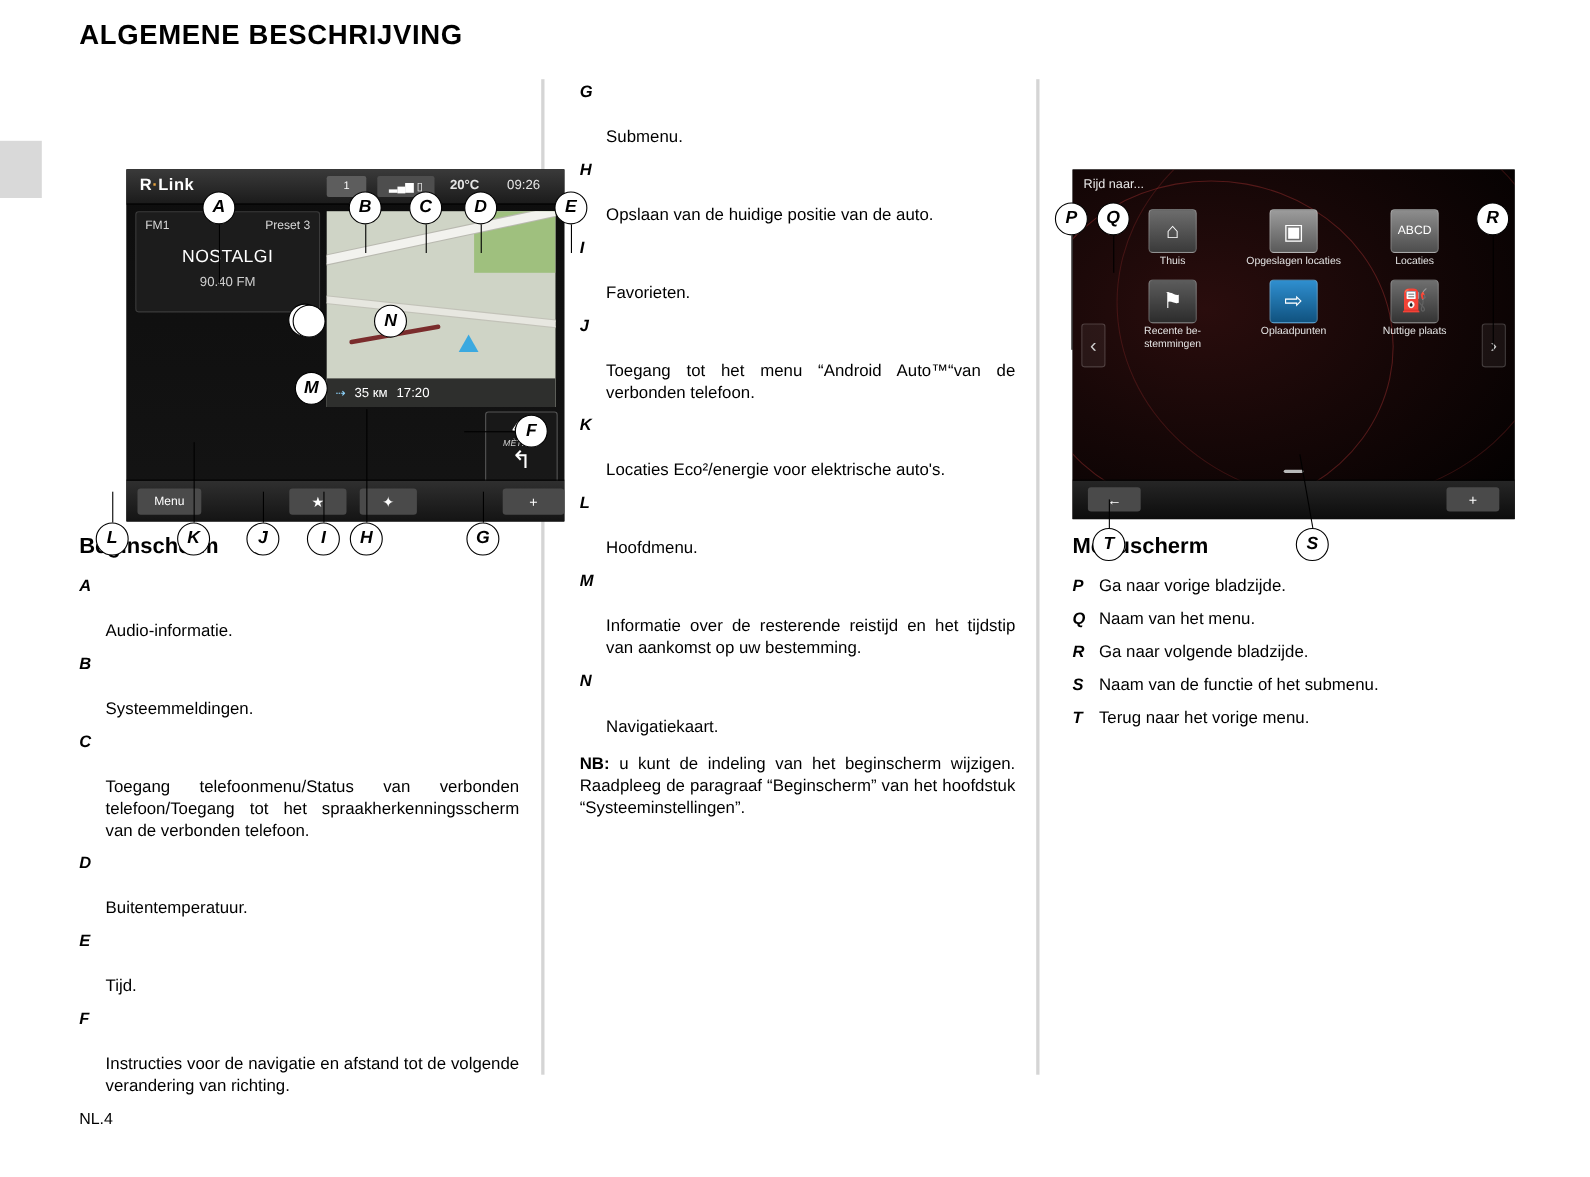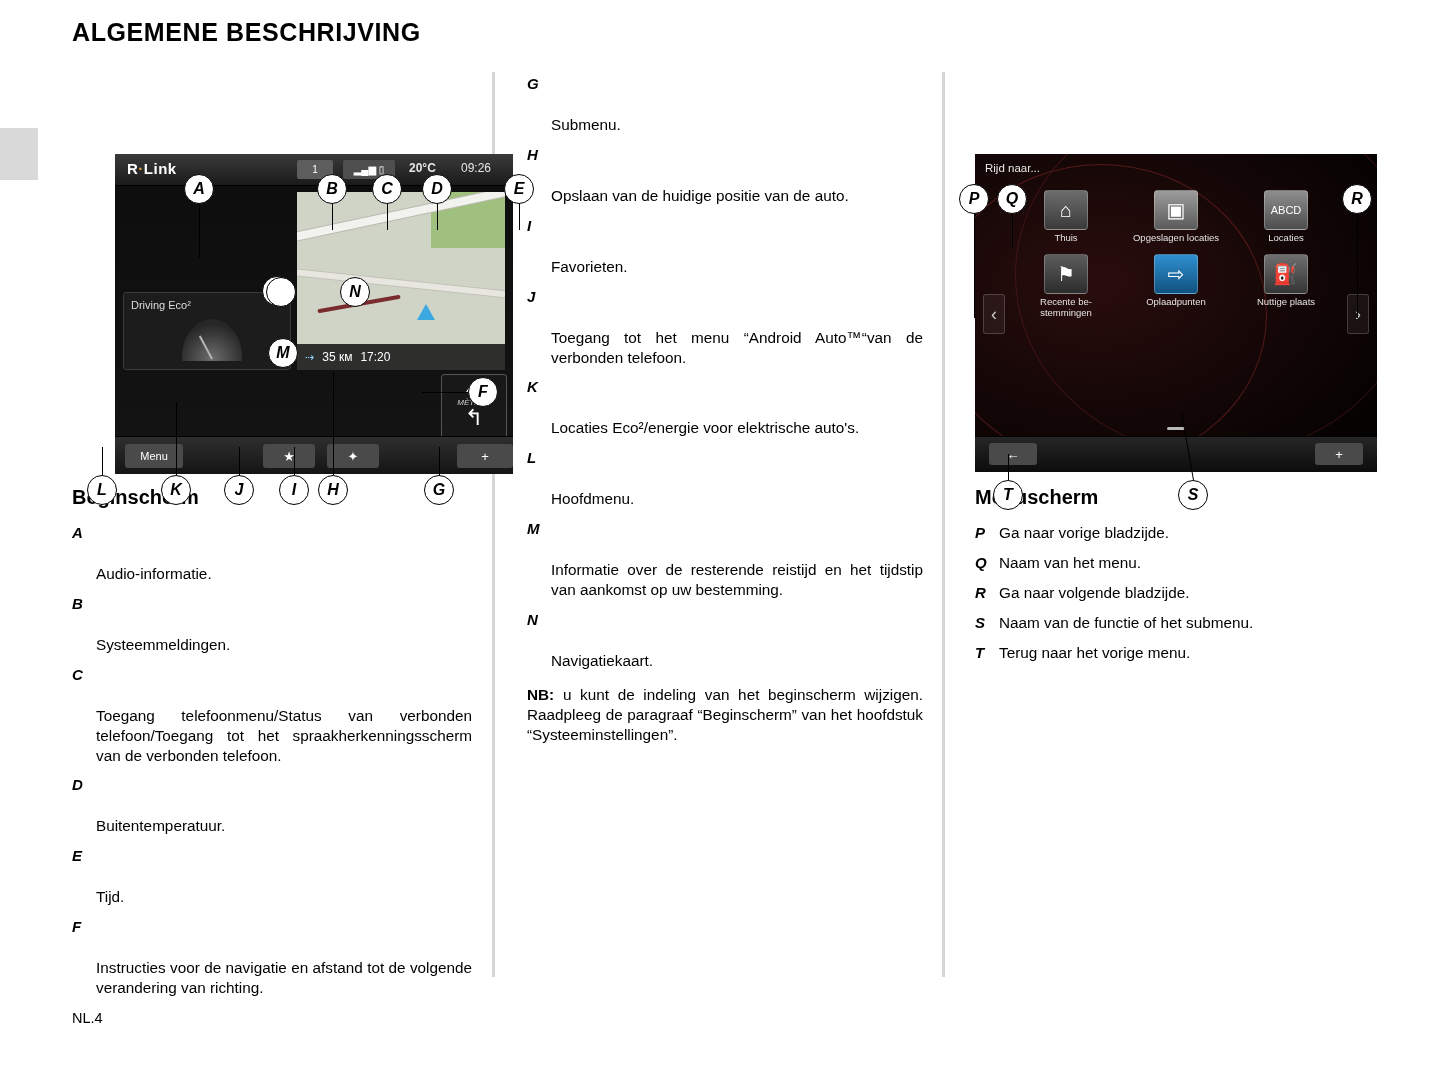--- a/index.html
+++ b/index.html
@@ -376,25 +376,27 @@
       <div class="scr1-inner">
 
         <div class="statusbar">
           <div class="rlink-logo">R<span class="dot">·</span><span>Link</span></div>
           <div class="sb-box sb-msg">1</div>
           <div class="sb-box sb-phone">▂▄▆ ▯</div>
           <div class="sb-item sb-temp">20°C</div>
           <div class="sb-item sb-time">09:26</div>
         </div>
 
-
-        <div class="eco-panel">
-          <div class="lbl">Driving Eco²</div>
-          <div class="eco-gauge"></div>
-        </div>
+        <div class="audio-panel">
+          <div class="fm1">FM1</div>
+          <div class="preset">Preset 3</div>
+          <div class="station">NOSTALGI</div>
+          <div class="freq">90.40 FM</div>
+        </div>
+
 
         <div class="map-panel">
           <div class="mgreen"></div>
           <div class="road"></div>
           <div class="road2"></div>
           <div class="route"></div>
           <div class="car-arrow"></div>
           <div class="map-eta">
             <span class="ic">⇢</span>
             <span>35 км</span>

